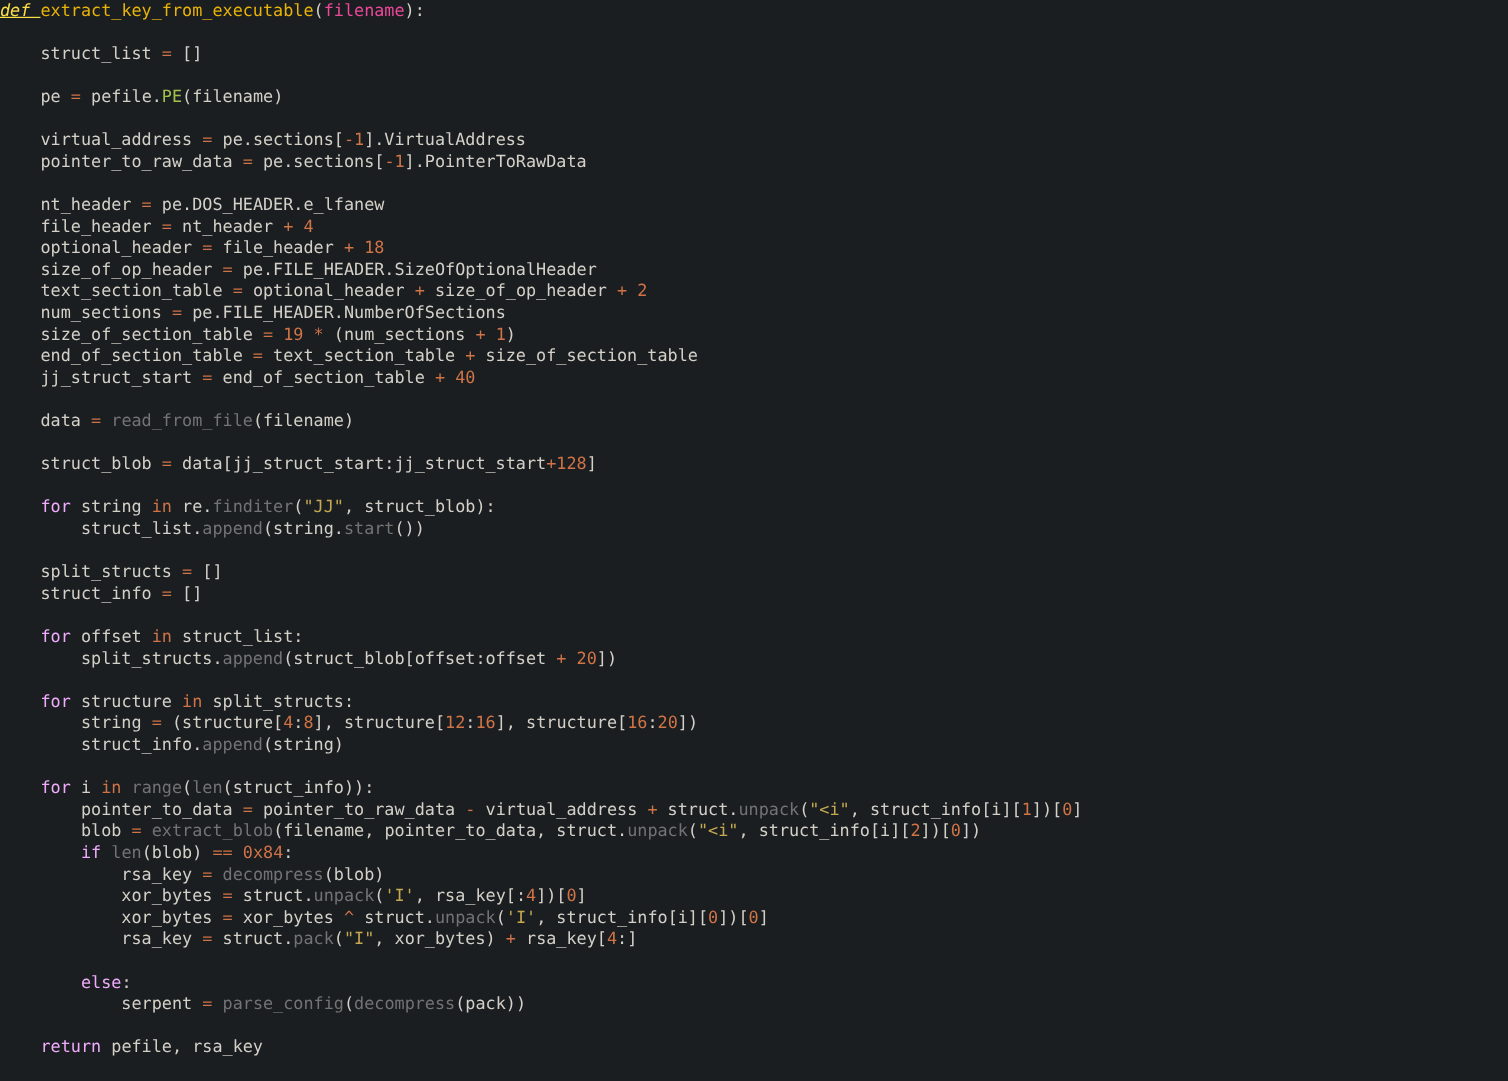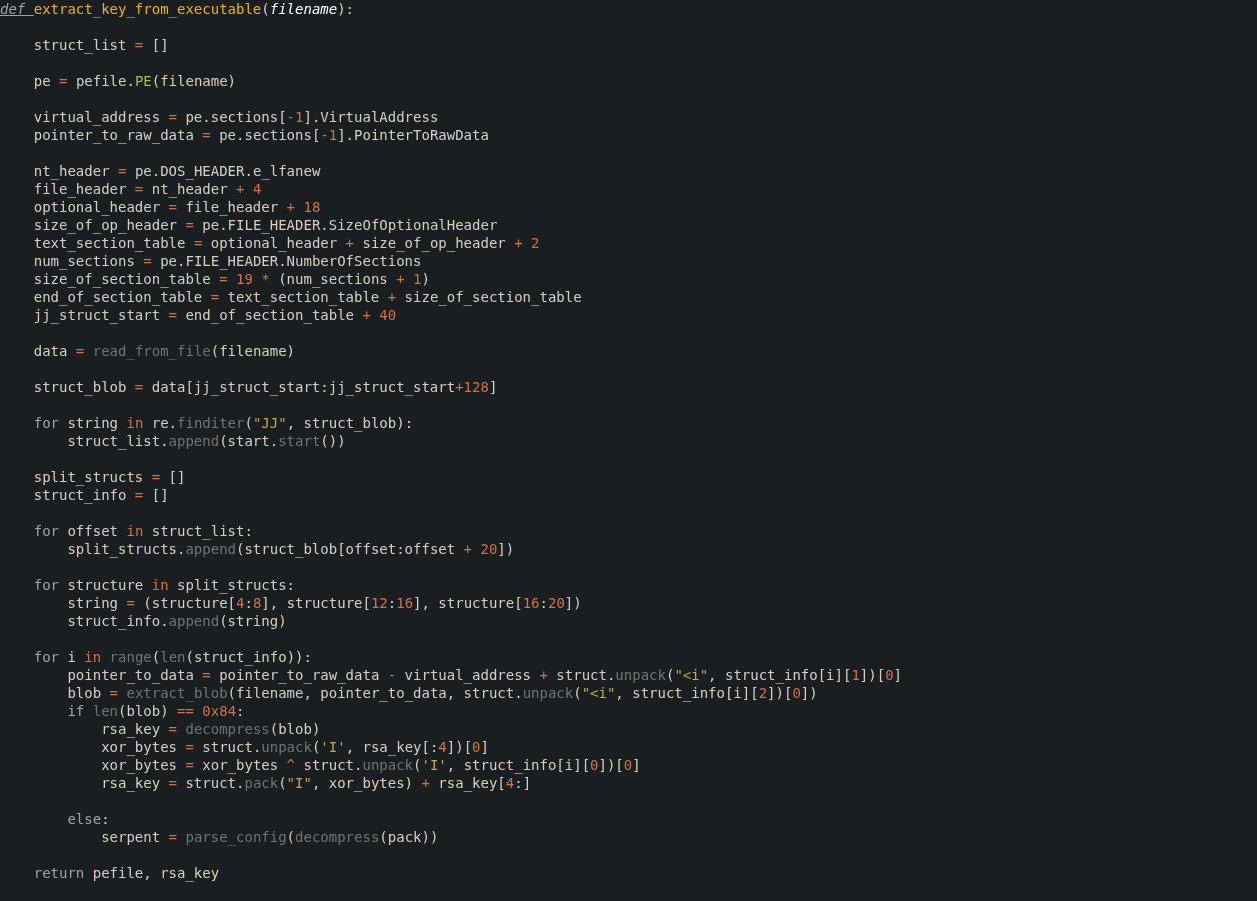--- a/index.html
+++ b/index.html
@@ -12,29 +12,29 @@
   }
   pre.code {
     margin: 0;
     padding: 0;
     font-family: "DejaVu Sans Mono", "Liberation Mono", Consolas, monospace;
     font-size: 14px;
     line-height: 18px;
     color: #d4d0c8;
     white-space: pre;
   }
-  .kw-def   { color: #a3a3a3; font-style: italic; text-decoration: underline; }
+  .kw-def   { color: #fde047; font-style: italic; text-decoration: underline; }
   .fn-name  { color: #eab308; }
-  .param    { color: #ffffff; font-style: italic; }
+  .param    { color: #ec4899; }
   .op       { color: #d07346; }
   .num      { color: #d07346; }
   .member   { color: #a1c14c; }
   .call     { color: #737373; }
   .str      { color: #c5a84f; }
-  .kw       { color: #a3a3a3; }
+  .kw       { color: #f0abfc; }
   .kw-in    { color: #d07346; text-align: right; }
   .plain    { color: #d4d0c8; }
 </style>
 </head>
 <body>
 
 <pre class="code" id="code-block"><span><span class="kw-def">def </span><span class="fn-name">extract_key_from_executable</span><span class="plain">(</span><span class="param">filename</span><span class="plain">):</span></span>
 <span></span>
 <span><span class="plain">    struct_list </span><span class="op">=</span><span class="plain"> []</span></span>
 <span></span>
@@ -51,21 +51,21 @@
 <span><span class="plain">    num_sections </span><span class="op">=</span><span class="plain"> pe.FILE_HEADER.NumberOfSections</span></span>
 <span><span class="plain">    size_of_section_table </span><span class="op">=</span><span class="plain"> </span><span class="num">19</span><span class="plain"> </span><span class="op">*</span><span class="plain"> (num_sections </span><span class="op">+</span><span class="plain"> </span><span class="num">1</span><span class="plain">)</span></span>
 <span><span class="plain">    end_of_section_table </span><span class="op">=</span><span class="plain"> text_section_table </span><span class="op">+</span><span class="plain"> size_of_section_table</span></span>
 <span><span class="plain">    jj_struct_start </span><span class="op">=</span><span class="plain"> end_of_section_table </span><span class="op">+</span><span class="plain"> </span><span class="num">40</span></span>
 <span></span>
 <span><span class="plain">    data </span><span class="op">=</span><span class="plain"> </span><span class="call">read_from_file</span><span class="plain">(filename)</span></span>
 <span></span>
 <span><span class="plain">    struct_blob </span><span class="op">=</span><span class="plain"> data[jj_struct_start:jj_struct_start</span><span class="op">+</span><span class="num">128</span><span class="plain">]</span></span>
 <span></span>
 <span><span class="plain">    </span><span class="kw">for</span><span class="plain"> string </span><span class="kw-in">in</span><span class="plain"> re.</span><span class="call">finditer</span><span class="plain">(</span><span class="str">"JJ"</span><span class="plain">, struct_blob):</span></span>
-<span><span class="plain">        struct_list.</span><span class="call">append</span><span class="plain">(start.</span><span class="call">start</span><span class="plain">())</span></span>
+<span><span class="plain">        struct_list.</span><span class="call">append</span><span class="plain">(string.</span><span class="call">start</span><span class="plain">())</span></span>
 <span></span>
 <span><span class="plain">    split_structs </span><span class="op">=</span><span class="plain"> []</span></span>
 <span><span class="plain">    struct_info </span><span class="op">=</span><span class="plain"> []</span></span>
 <span></span>
 <span><span class="plain">    </span><span class="kw">for</span><span class="plain"> offset </span><span class="kw-in">in</span><span class="plain"> struct_list:</span></span>
 <span><span class="plain">        split_structs.</span><span class="call">append</span><span class="plain">(struct_blob[offset:offset </span><span class="op">+</span><span class="plain"> </span><span class="num">20</span><span class="plain">])</span></span>
 <span></span>
 <span><span class="plain">    </span><span class="kw">for</span><span class="plain"> structure </span><span class="kw-in">in</span><span class="plain"> split_structs:</span></span>
 <span><span class="plain">        string </span><span class="op">=</span><span class="plain"> (structure[</span><span class="num">4</span><span class="plain">:</span><span class="num">8</span><span class="plain">], structure[</span><span class="num">12</span><span class="plain">:</span><span class="num">16</span><span class="plain">], structure[</span><span class="num">16</span><span class="plain">:</span><span class="num">20</span><span class="plain">])</span></span>
 <span><span class="plain">        struct_info.</span><span class="call">append</span><span class="plain">(string)</span></span>

